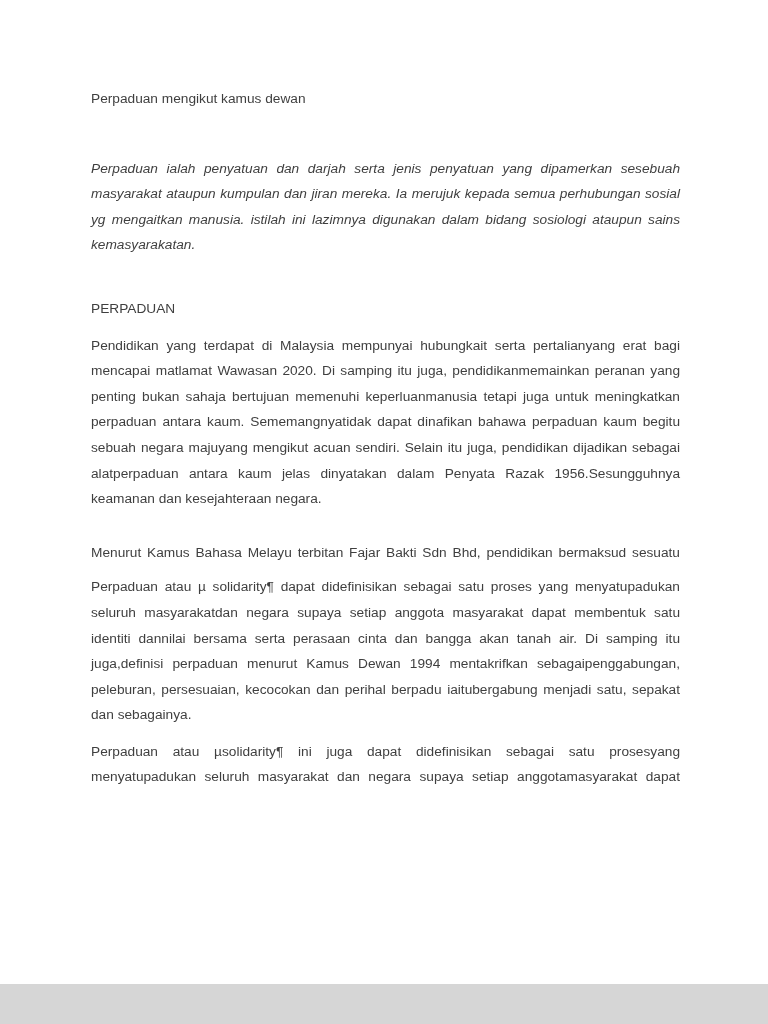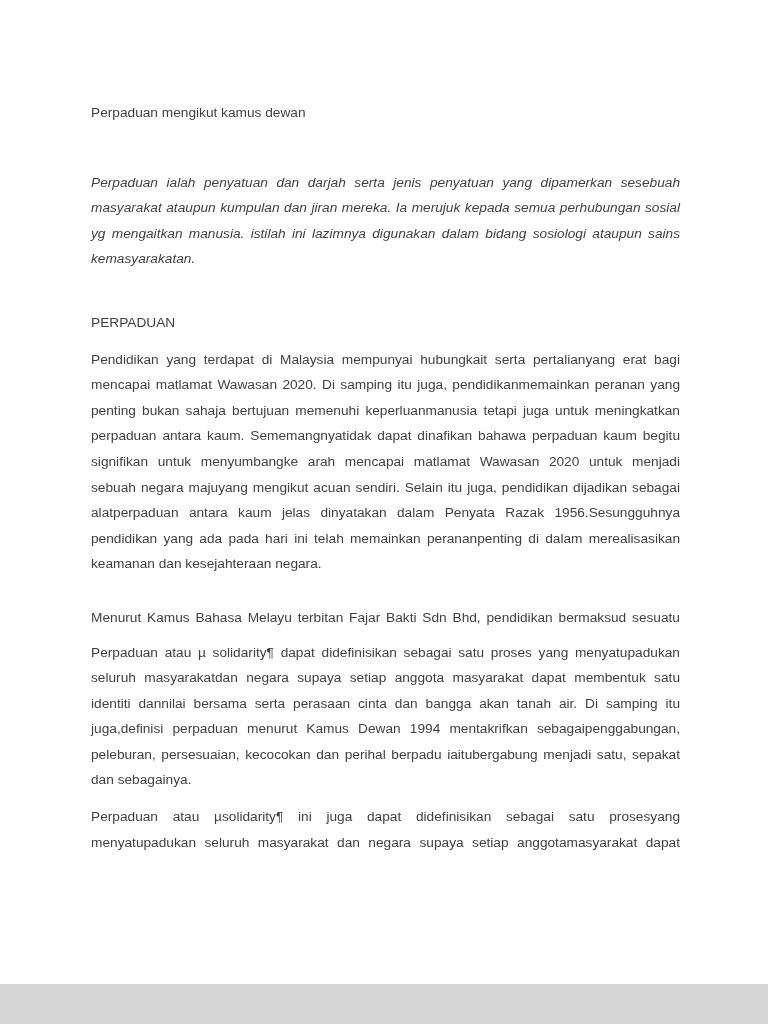--- a/index.html
+++ b/index.html
@@ -13,21 +13,21 @@
   .page {
     position: absolute;
     left: 0; top: 0;
     width: 768px;
     height: 1024px;
     background: #ffffff;
   }
   .content {
     position: absolute;
     left: 91px;
-    top: 100px;
+    top: 86px;
     width: 589px;
     font-family: "Liberation Sans", sans-serif;
     font-size: 13.7px;
     line-height: 25.6px;
     color: #3f3f3f;
     -webkit-font-smoothing: antialiased;
   }
   .para { margin: 0; }
   .line {
     text-align: left;
@@ -61,24 +61,22 @@
         <div class="line">kemasyarakatan.</div>
       </div>
       <div class="para heading" style="margin-top: 38px;">
         <div class="line">PERPADUAN</div>
       </div>
       <div class="para body" style="margin-top: 11px;">
         <div class="line just">Pendidikan yang terdapat di Malaysia mempunyai hubungkait serta pertalianyang erat bagi</div>
         <div class="line just">mencapai matlamat Wawasan 2020. Di samping itu juga, pendidikanmemainkan peranan yang</div>
         <div class="line just">penting bukan sahaja bertujuan memenuhi keperluanmanusia tetapi juga untuk meningkatkan</div>
         <div class="line just">perpaduan antara kaum. Sememangnyatidak dapat dinafikan bahawa perpaduan kaum begitu</div>
-        <div class="line just">signifikan untuk menyumbangke arah mencapai matlamat Wawasan 2020 untuk menjadi</div>
         <div class="line just">sebuah negara majuyang mengikut acuan sendiri. Selain itu juga, pendidikan dijadikan sebagai</div>
         <div class="line just">alatperpaduan antara kaum jelas dinyatakan dalam Penyata Razak 1956.Sesungguhnya</div>
-        <div class="line just">pendidikan yang ada pada hari ini telah memainkan perananpenting di dalam merealisasikan</div>
         <div class="line">keamanan dan kesejahteraan negara.</div>
       </div>
       <div class="para body" style="margin-top: 28px;">
         <div class="line just">Menurut Kamus Bahasa Melayu terbitan Fajar Bakti Sdn Bhd, pendidikan bermaksud sesuatu</div>
       </div>
       <div class="para body" style="margin-top: 9px;">
         <div class="line just">Perpaduan atau µ solidarity¶ dapat didefinisikan sebagai satu proses yang menyatupadukan</div>
         <div class="line just">seluruh masyarakatdan negara supaya setiap anggota masyarakat dapat membentuk satu</div>
         <div class="line just">identiti dannilai bersama serta perasaan cinta dan bangga akan tanah air. Di samping itu</div>
         <div class="line just">juga,definisi perpaduan menurut Kamus Dewan 1994 mentakrifkan sebagaipenggabungan,</div>

